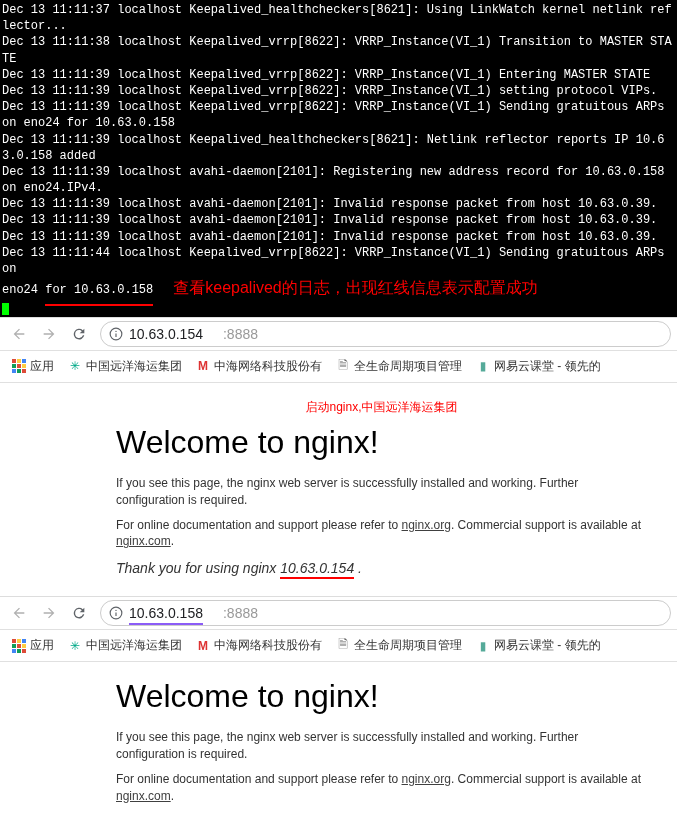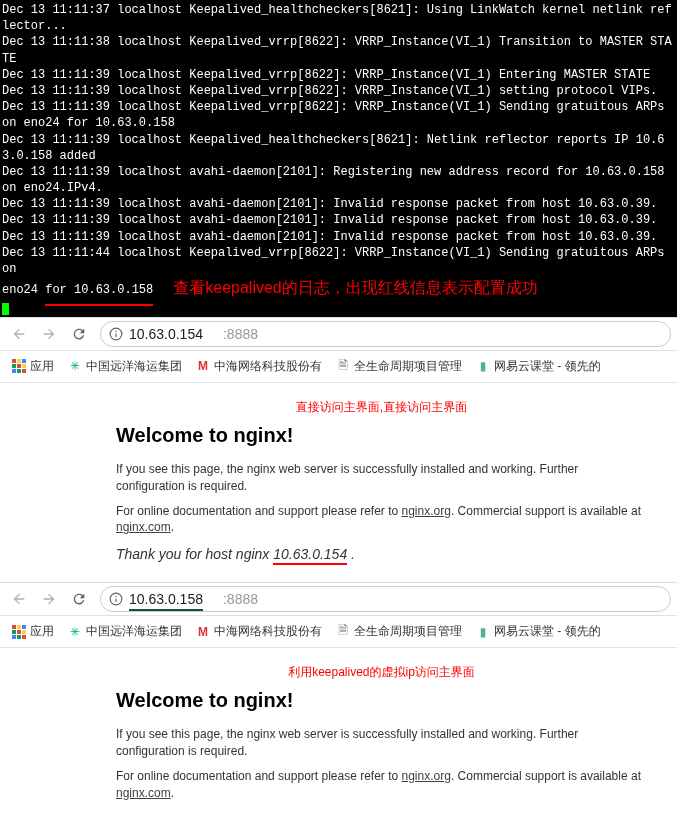--- a/index.html
+++ b/index.html
@@ -21,21 +21,21 @@
     
     .bookmarks-bar { display: flex; align-items: center; height: 32px; background: #fff; border-bottom: 1px solid #e0e0e0; padding: 0 6px; gap: 2px; font-size: 12px; color: #333; overflow:hidden; white-space:nowrap;}
     .bm-item { display: flex; align-items: center; gap: 4px; padding: 4px 6px; }
     .apps-icon { width:14px; height:14px; display:grid; grid-template-columns:repeat(3,1fr); grid-template-rows:repeat(3,1fr); gap:1px;}
     .apps-icon span{background:#dd4b39;} .apps-icon span:nth-child(2){background:#ffcd40;} .apps-icon span:nth-child(3){background:#4285f4;} .apps-icon span:nth-child(4){background:#0f9d58;} .apps-icon span:nth-child(5){background:#dd4b39;} .apps-icon span:nth-child(6){background:#ffcd40;} .apps-icon span:nth-child(7){background:#4285f4;} .apps-icon span:nth-child(8){background:#0f9d58;} .apps-icon span:nth-child(9){background:#dd4b39;}
     .bm-favicon{width:14px;height:14px;display:inline-flex;align-items:center;justify-content:center;font-size:12px;}
     .fav-green{color:#0a8;} .fav-red{color:#d33;font-weight:bold;} .fav-doc{color:#666;} .fav-book{color:#5a9;}
 
     .page-content { padding: 10px 20px 20px 20px; color: #333; }
     .red-annot { color: #f00; font-size: 12px; text-align: center; padding: 6px 0 2px 0; }
-    .nginx-h1 { font-size: 20px; font-weight: bold; margin: 6px 0 14px 0; color:#000;}
+    .nginx-h1 { font-size: 32px; font-weight: normal; margin: 6px 0 14px 0; color:#000;}
     .nginx-p { font-size: 12px; margin: 8px 0; line-height: 1.4; color:#333;}
     .nginx-p a { color: #404040; text-decoration: underline; }
     .nginx-thanks { font-style: italic; font-size: 14px; margin-top: 10px; color:#333;}
     .ip-underline { border-bottom: 2px solid #f00; padding-bottom:1px;}
     .container{position:relative;width:677px;}
   </style>
 </head>
 <body>
 <div class="container">
 
@@ -106,25 +106,25 @@
   <div class="bm-item">
         <span class="bm-favicon fav-doc">🗎</span>
         <span>全生命周期项目管理</span>
       </div>
   <div class="bm-item">
         <span class="bm-favicon fav-book">▮</span>
         <span>网易云课堂 - 领先的</span>
       </div>
 </div>
 <div class="page-content" style="padding-left:116px;padding-right:30px;">
-  <div class="red-annot">直接访问主界面,直接访问主界面</div>
+  <div class="red-annot">启动nginx,中国远洋海运集团</div>
   <h1 class="nginx-h1">Welcome to nginx!</h1>
   <p class="nginx-p">If you see this page, the nginx web server is successfully installed and working. Further configuration is required.</p>
   <p class="nginx-p"><span>For online documentation and support please refer to </span><a href="#">nginx.org</a><span>. Commercial support is available at </span><a href="#">nginx.com</a><span>.</span></p>
-  <p class="nginx-thanks"><span>Thank you for host nginx </span><span class="ip-underline">10.63.0.154</span><span> .</span></p>
+  <p class="nginx-thanks"><span>Thank you for using nginx </span><span class="ip-underline">10.63.0.154</span><span> .</span></p>
 </div>
 
 <div class="browser-bar">
   <div class="nav-btn disabled">
         <svg viewBox="0 0 24 24">
           <path fill="currentColor" d="M20 11H7.83l5.59-5.59L12 4l-8 8 8 8 1.41-1.41L7.83 13H20z"></path>
         </svg>
       </div>
   <div class="nav-btn disabled">
         <svg viewBox="0 0 24 24">
@@ -137,21 +137,21 @@
         </svg>
       </div>
   <div class="url-bar" style="position:relative;">
     <span class="url-info-icon">
           <svg viewBox="0 0 24 24" width="14" height="14">
             <circle cx="12" cy="12" r="10" fill="none" stroke="currentColor" stroke-width="2"></circle>
             <line x1="12" y1="11" x2="12" y2="17" stroke="currentColor" stroke-width="2"></line>
             <circle cx="12" cy="7.5" r="1.2" fill="currentColor"></circle>
           </svg>
         </span>
-    <span class="url-text"><span style="border-bottom:2px solid #14532d;padding-bottom:2px;">10.63.0.158</span><span class="port">:8888</span></span>
+    <span class="url-text"><span style="border-bottom:2px solid #8b5cf6;padding-bottom:2px;">10.63.0.158</span><span class="port">:8888</span></span>
   </div>
 </div>
 <div class="bookmarks-bar">
   <div class="bm-item">
         <span class="apps-icon">
           <span></span>
           <span></span>
           <span></span>
           <span></span>
           <span></span>
@@ -173,20 +173,19 @@
   <div class="bm-item">
         <span class="bm-favicon fav-doc">🗎</span>
         <span>全生命周期项目管理</span>
       </div>
   <div class="bm-item">
         <span class="bm-favicon fav-book">▮</span>
         <span>网易云课堂 - 领先的</span>
       </div>
 </div>
 <div class="page-content" style="padding-left:116px;padding-right:30px;">
-  <div class="red-annot">利用keepalived的虚拟ip访问主界面</div>
   <h1 class="nginx-h1">Welcome to nginx!</h1>
   <p class="nginx-p">If you see this page, the nginx web server is successfully installed and working. Further configuration is required.</p>
   <p class="nginx-p"><span>For online documentation and support please refer to </span><a href="#">nginx.org</a><span>. Commercial support is available at </span><a href="#">nginx.com</a><span>.</span></p>
 
 </div>
 
 </div>
 
 </body></html>

